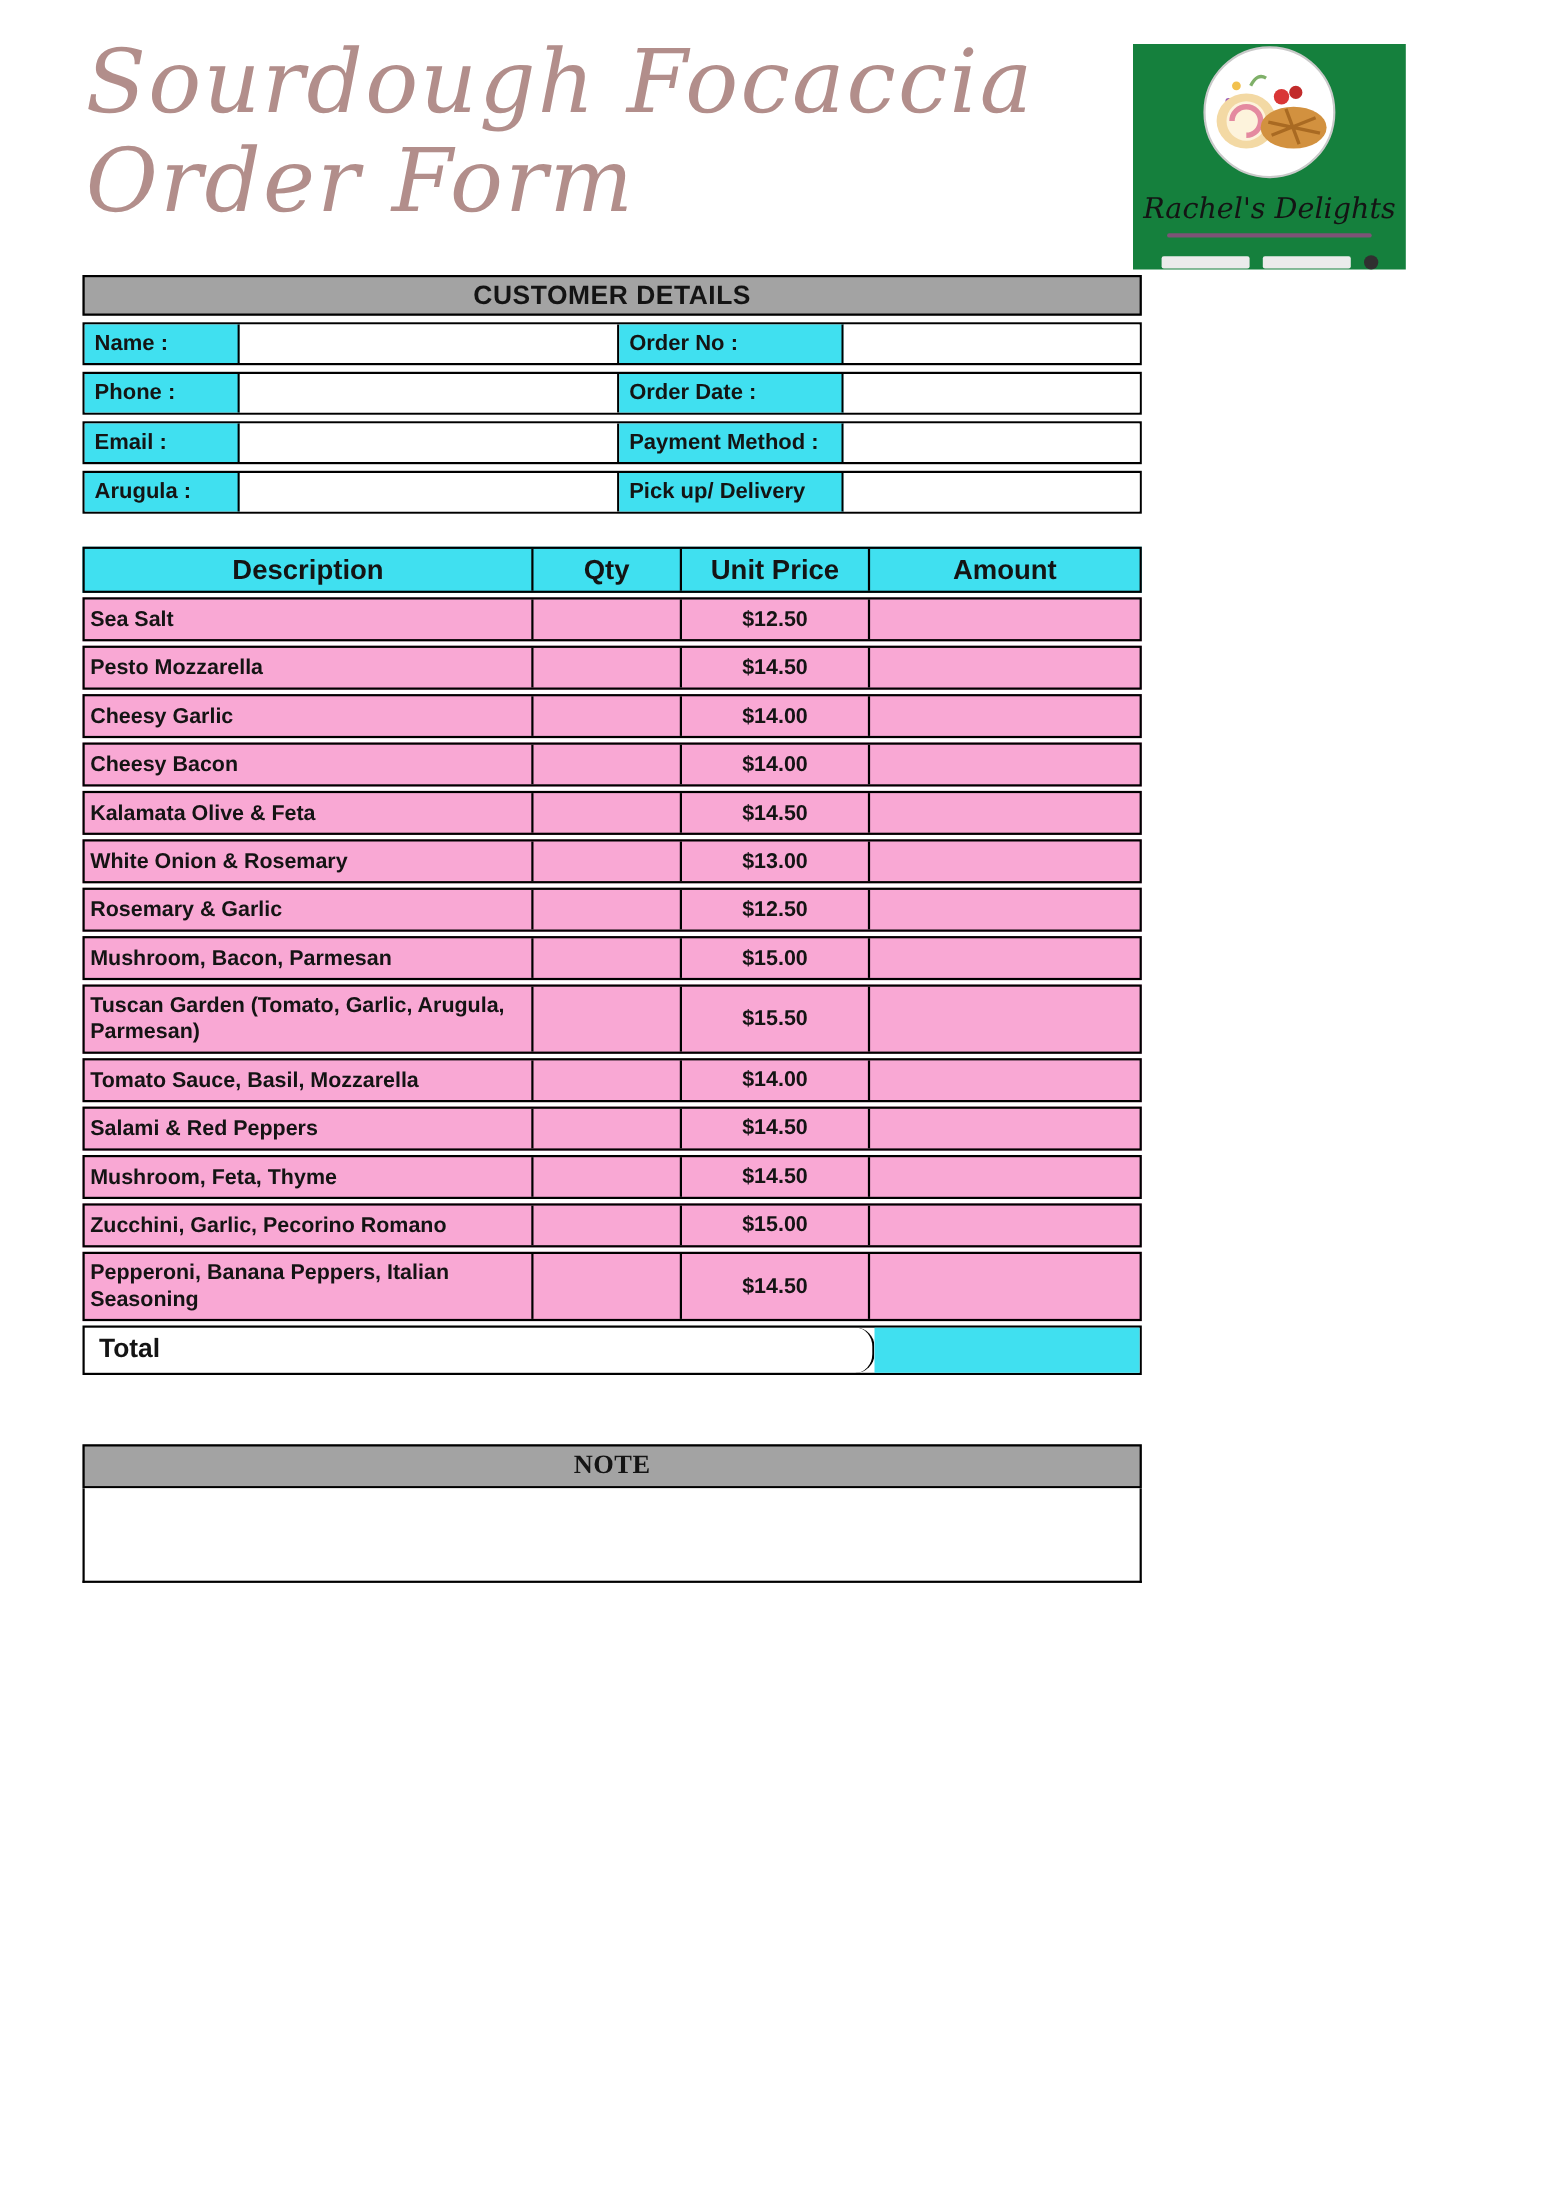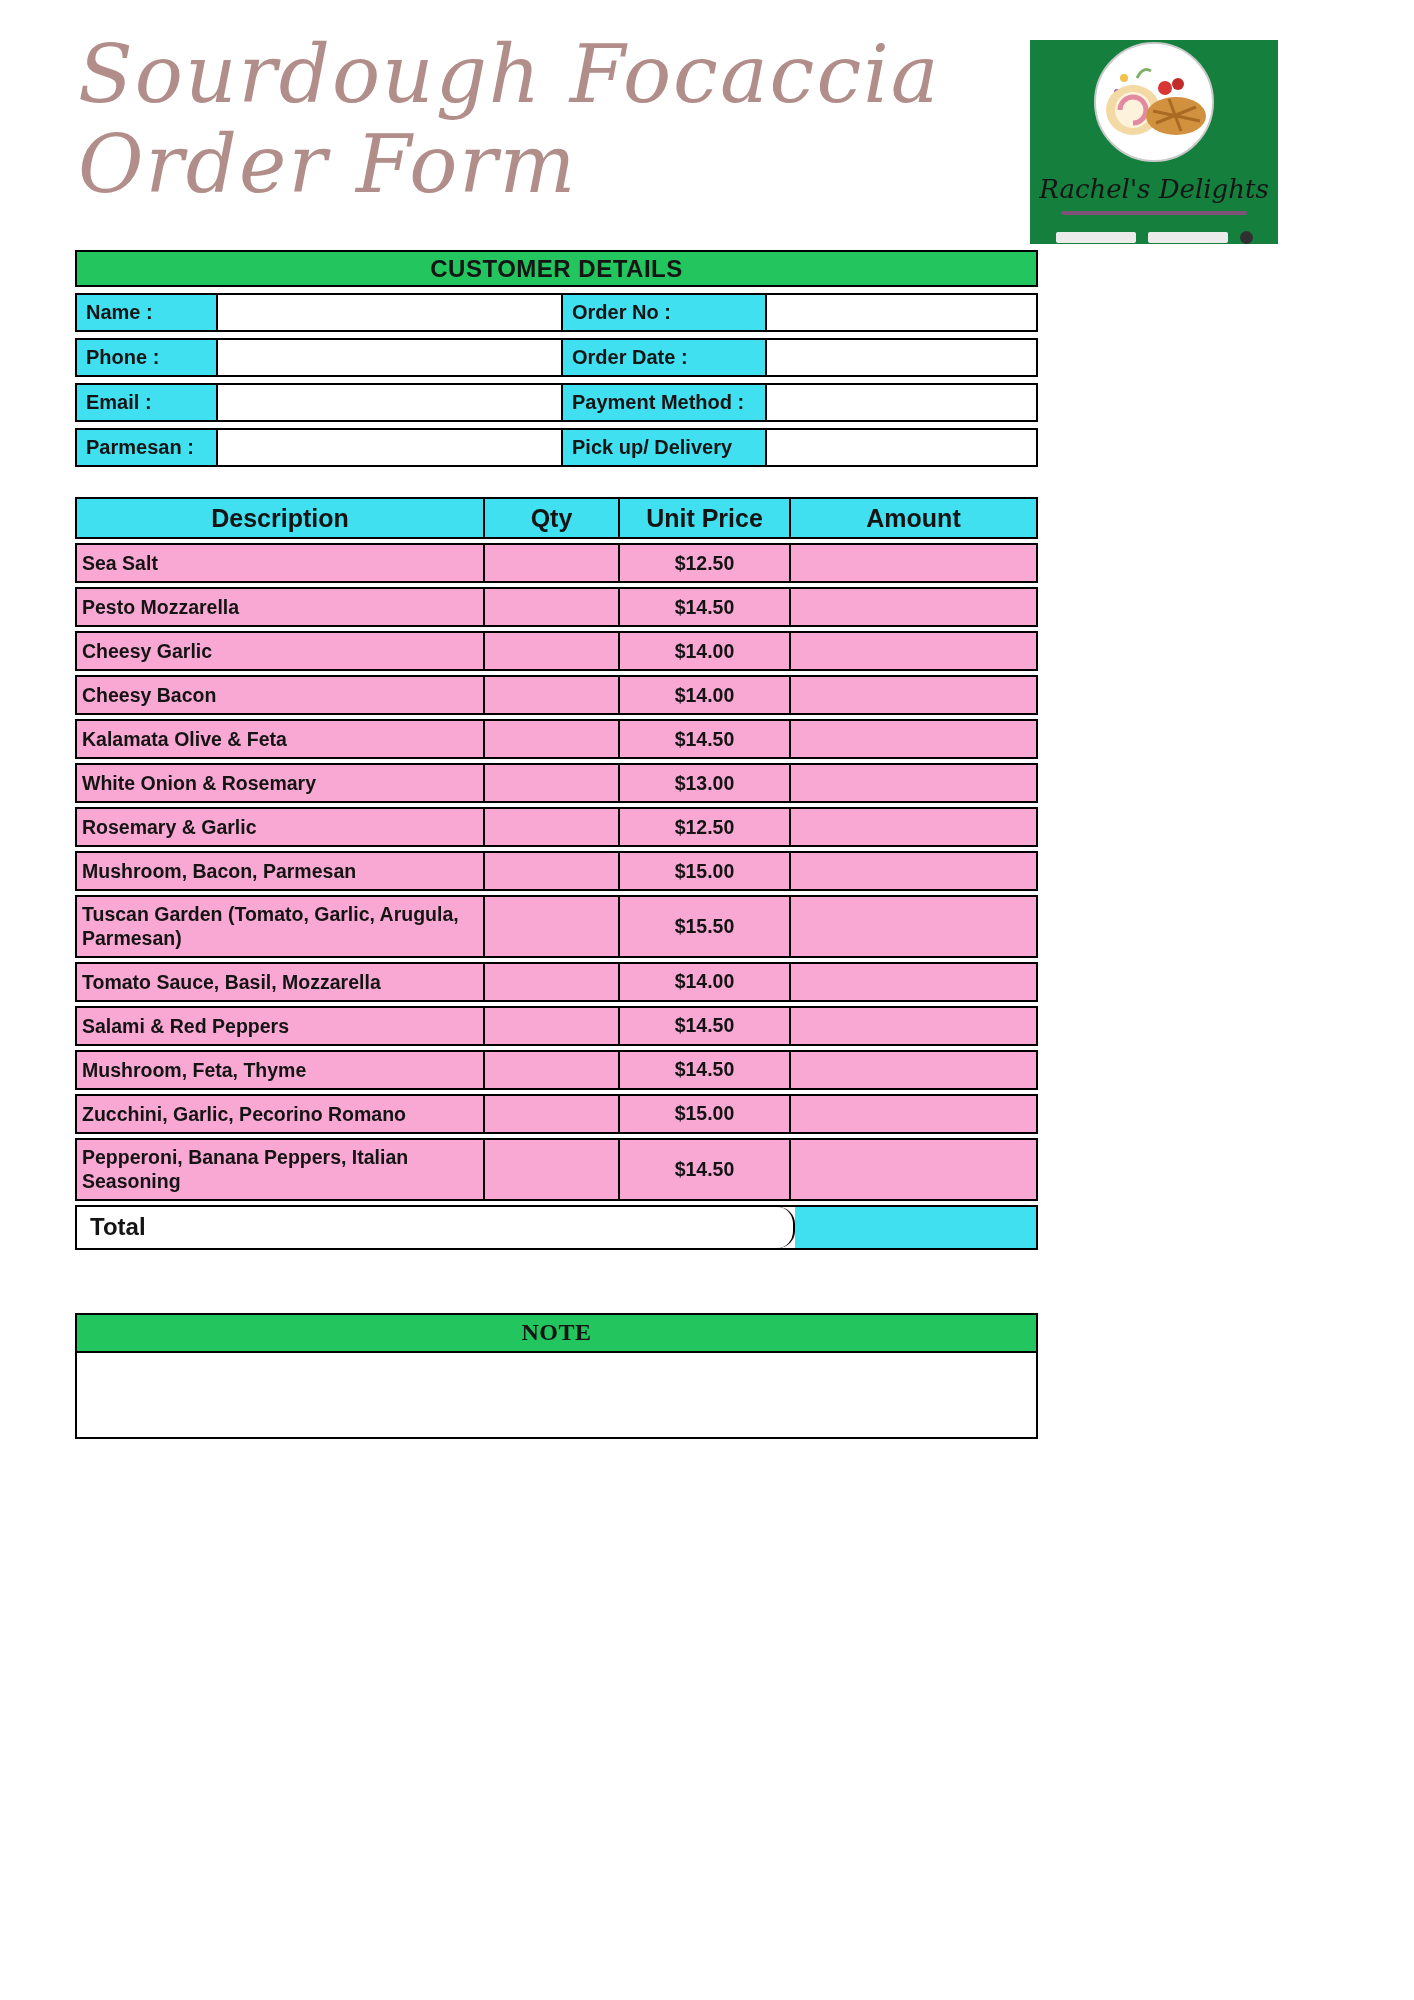--- a/index.html
+++ b/index.html
@@ -29,21 +29,21 @@
   }
   .tagline-bar { width:186px; height:4px; background:#b53a96; opacity:.65; margin:7px auto 0; border-radius:2px; }
   .pill-row { margin-top:16px; display:flex; justify-content:center; align-items:center; gap:12px; }
   .pill { width:80px; height:11px; background:#ebebeb; border-radius:2px; }
   .dot { width:13px; height:13px; border-radius:50%; background:#303030; }
 
   
   .sheet { position:absolute; left:75px; top:250px; width:963px; }
 
   .bar {
-    background:#22c55e; border:2px solid #000;
+    background:#a3a3a3; border:2px solid #000;
     display:flex; align-items:center; justify-content:center;
     font-weight:bold;
   }
 
   
   .cd-header { height:37px; font-size:24px; letter-spacing:.5px; }
   .cd-row { display:flex; border:2px solid #000; margin-top:6px; height:39px; }
   .cd-cell { display:flex; align-items:center; }
   .cd-label { background:#40e0f0; font-weight:bold; font-size:20px; padding-left:9px; border-right:2px solid #000; }
   .cd-label.l { flex:0 0 141px; }
@@ -126,21 +126,21 @@
   </div>
 
   <div class="cd-row">
     <div class="cd-cell cd-label l">Email :</div>
     <div class="cd-cell cd-input l"></div>
     <div class="cd-cell cd-label r">Payment Method :</div>
     <div class="cd-cell cd-input r"></div>
   </div>
 
   <div class="cd-row">
-    <div class="cd-cell cd-label l">Parmesan :</div>
+    <div class="cd-cell cd-label l">Arugula :</div>
     <div class="cd-cell cd-input l"></div>
     <div class="cd-cell cd-label r">Pick up/ Delivery</div>
     <div class="cd-cell cd-input r"></div>
   </div>
 
   <div class="it-header">
     <div class="it-h col-desc">Description</div>
     <div class="it-h col-qty">Qty</div>
     <div class="it-h col-price">Unit Price</div>
     <div class="it-h col-amt">Amount</div>

